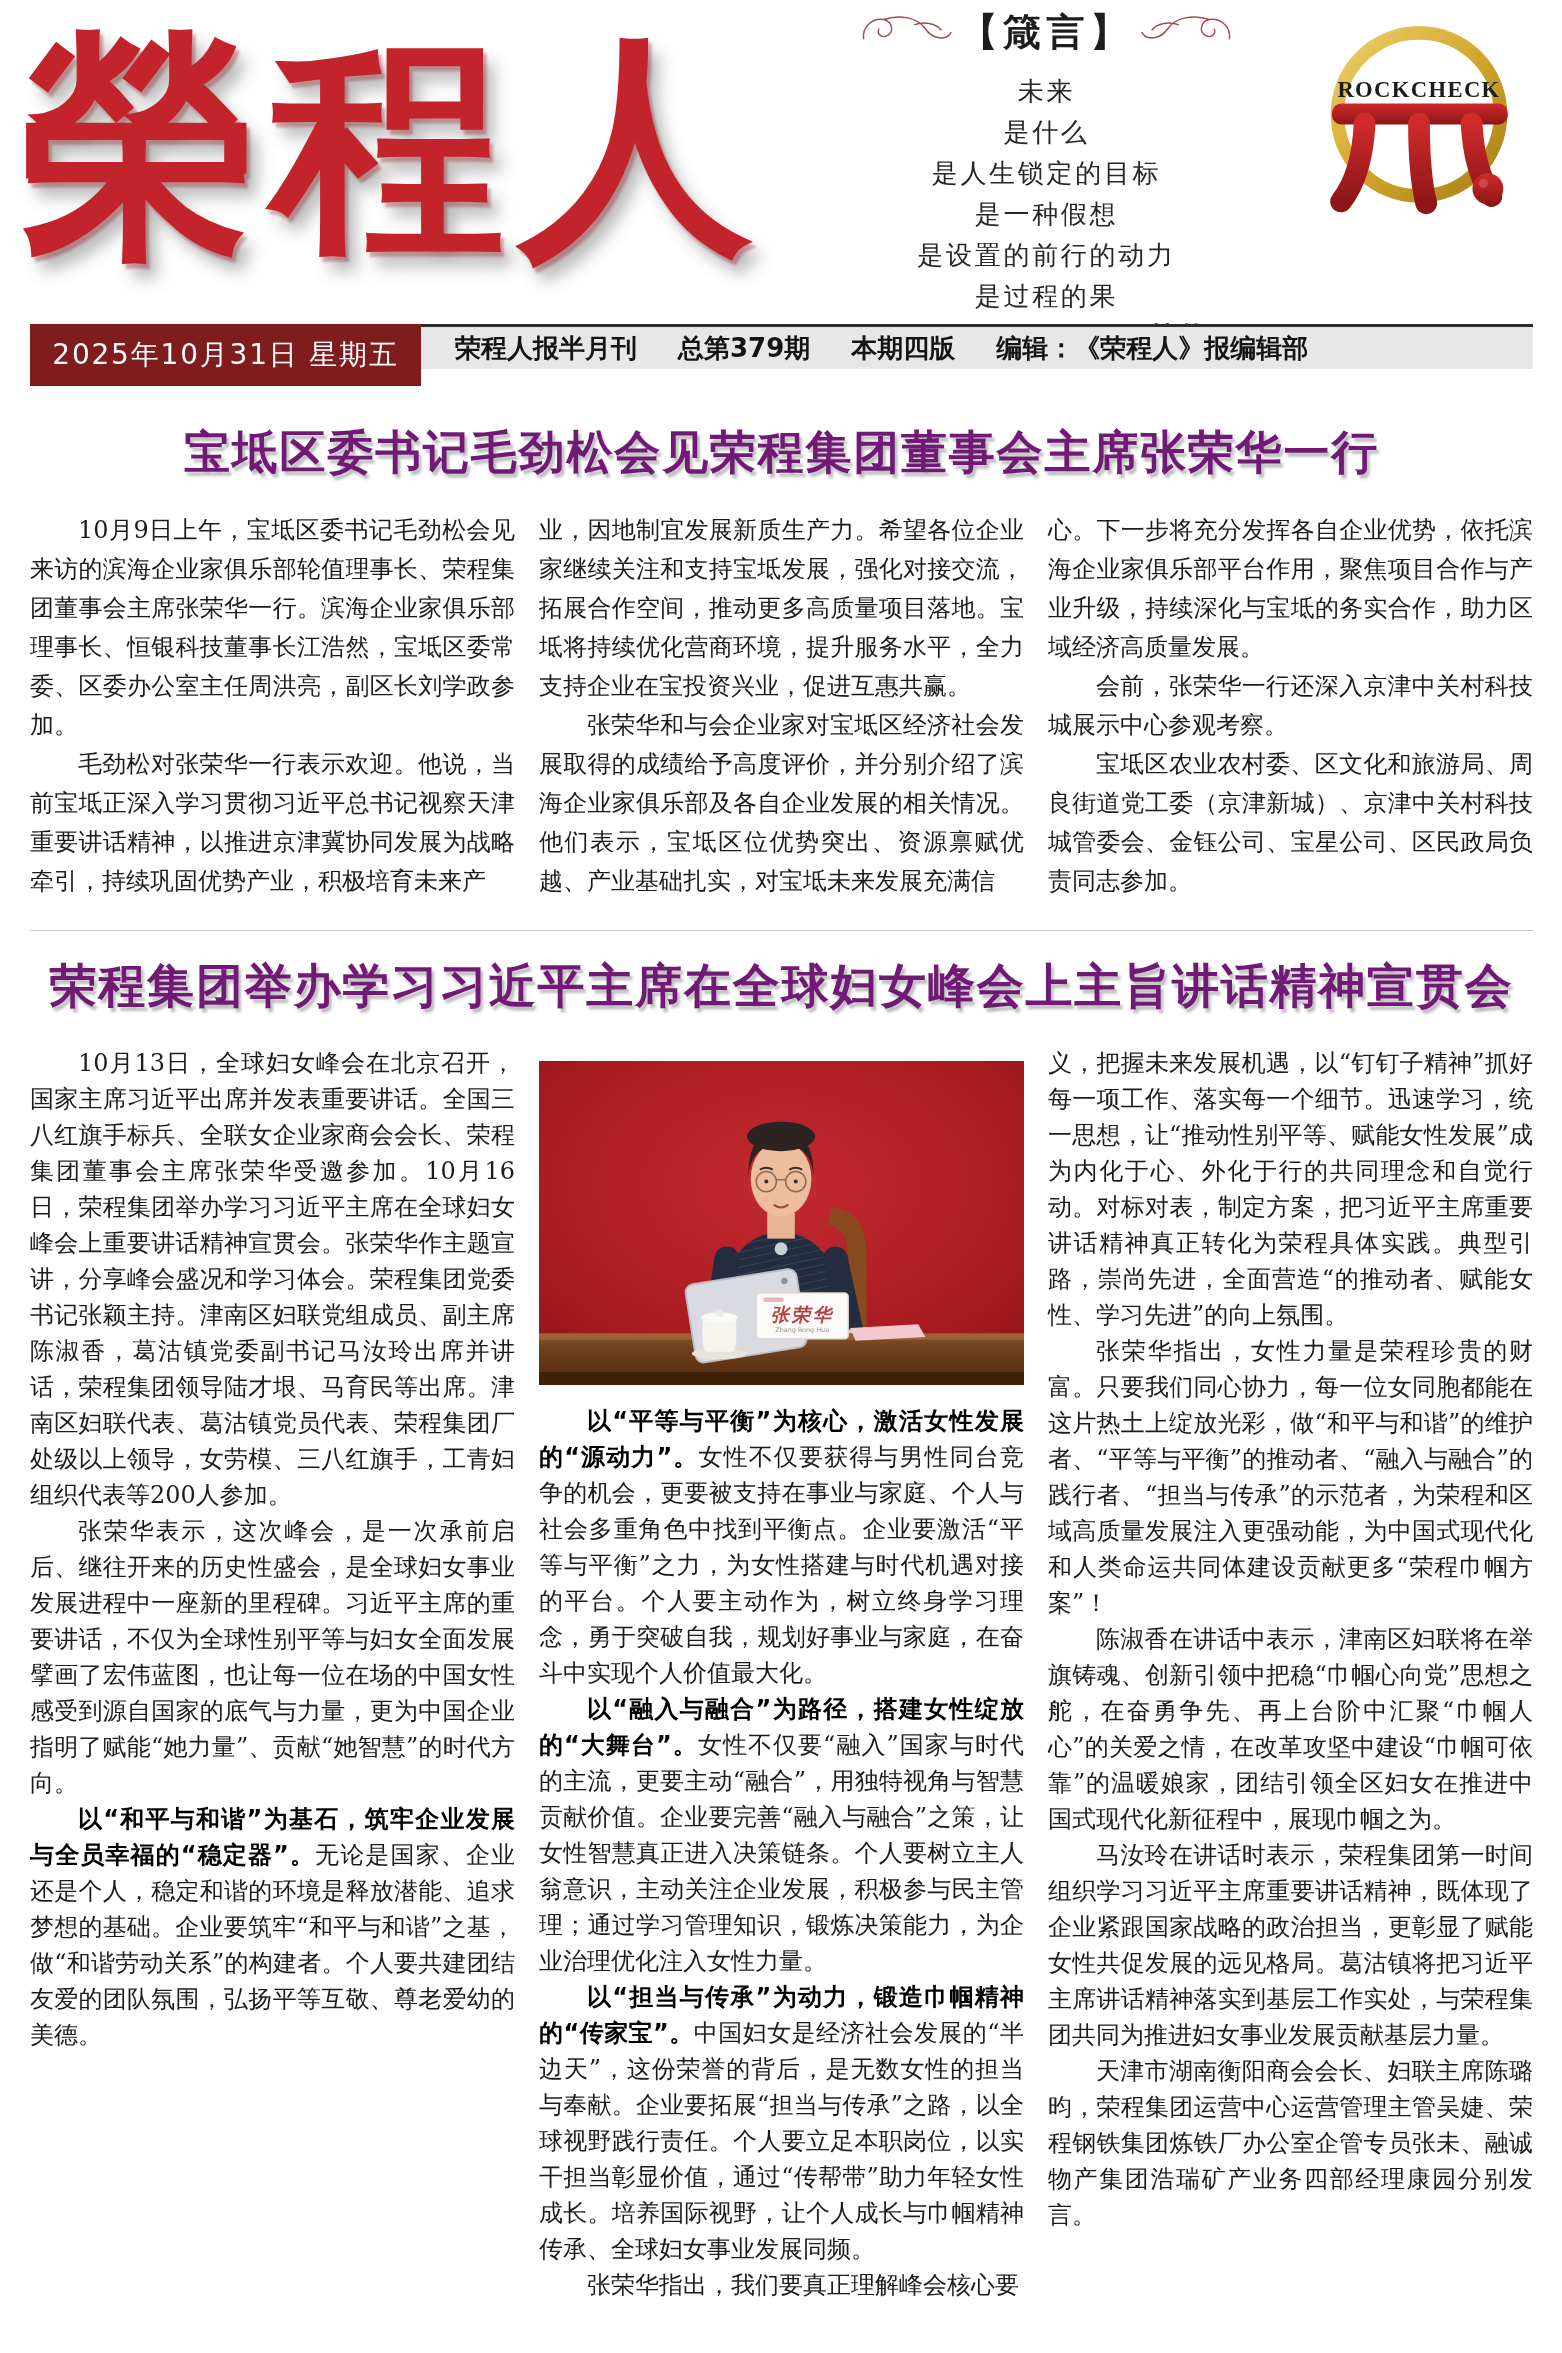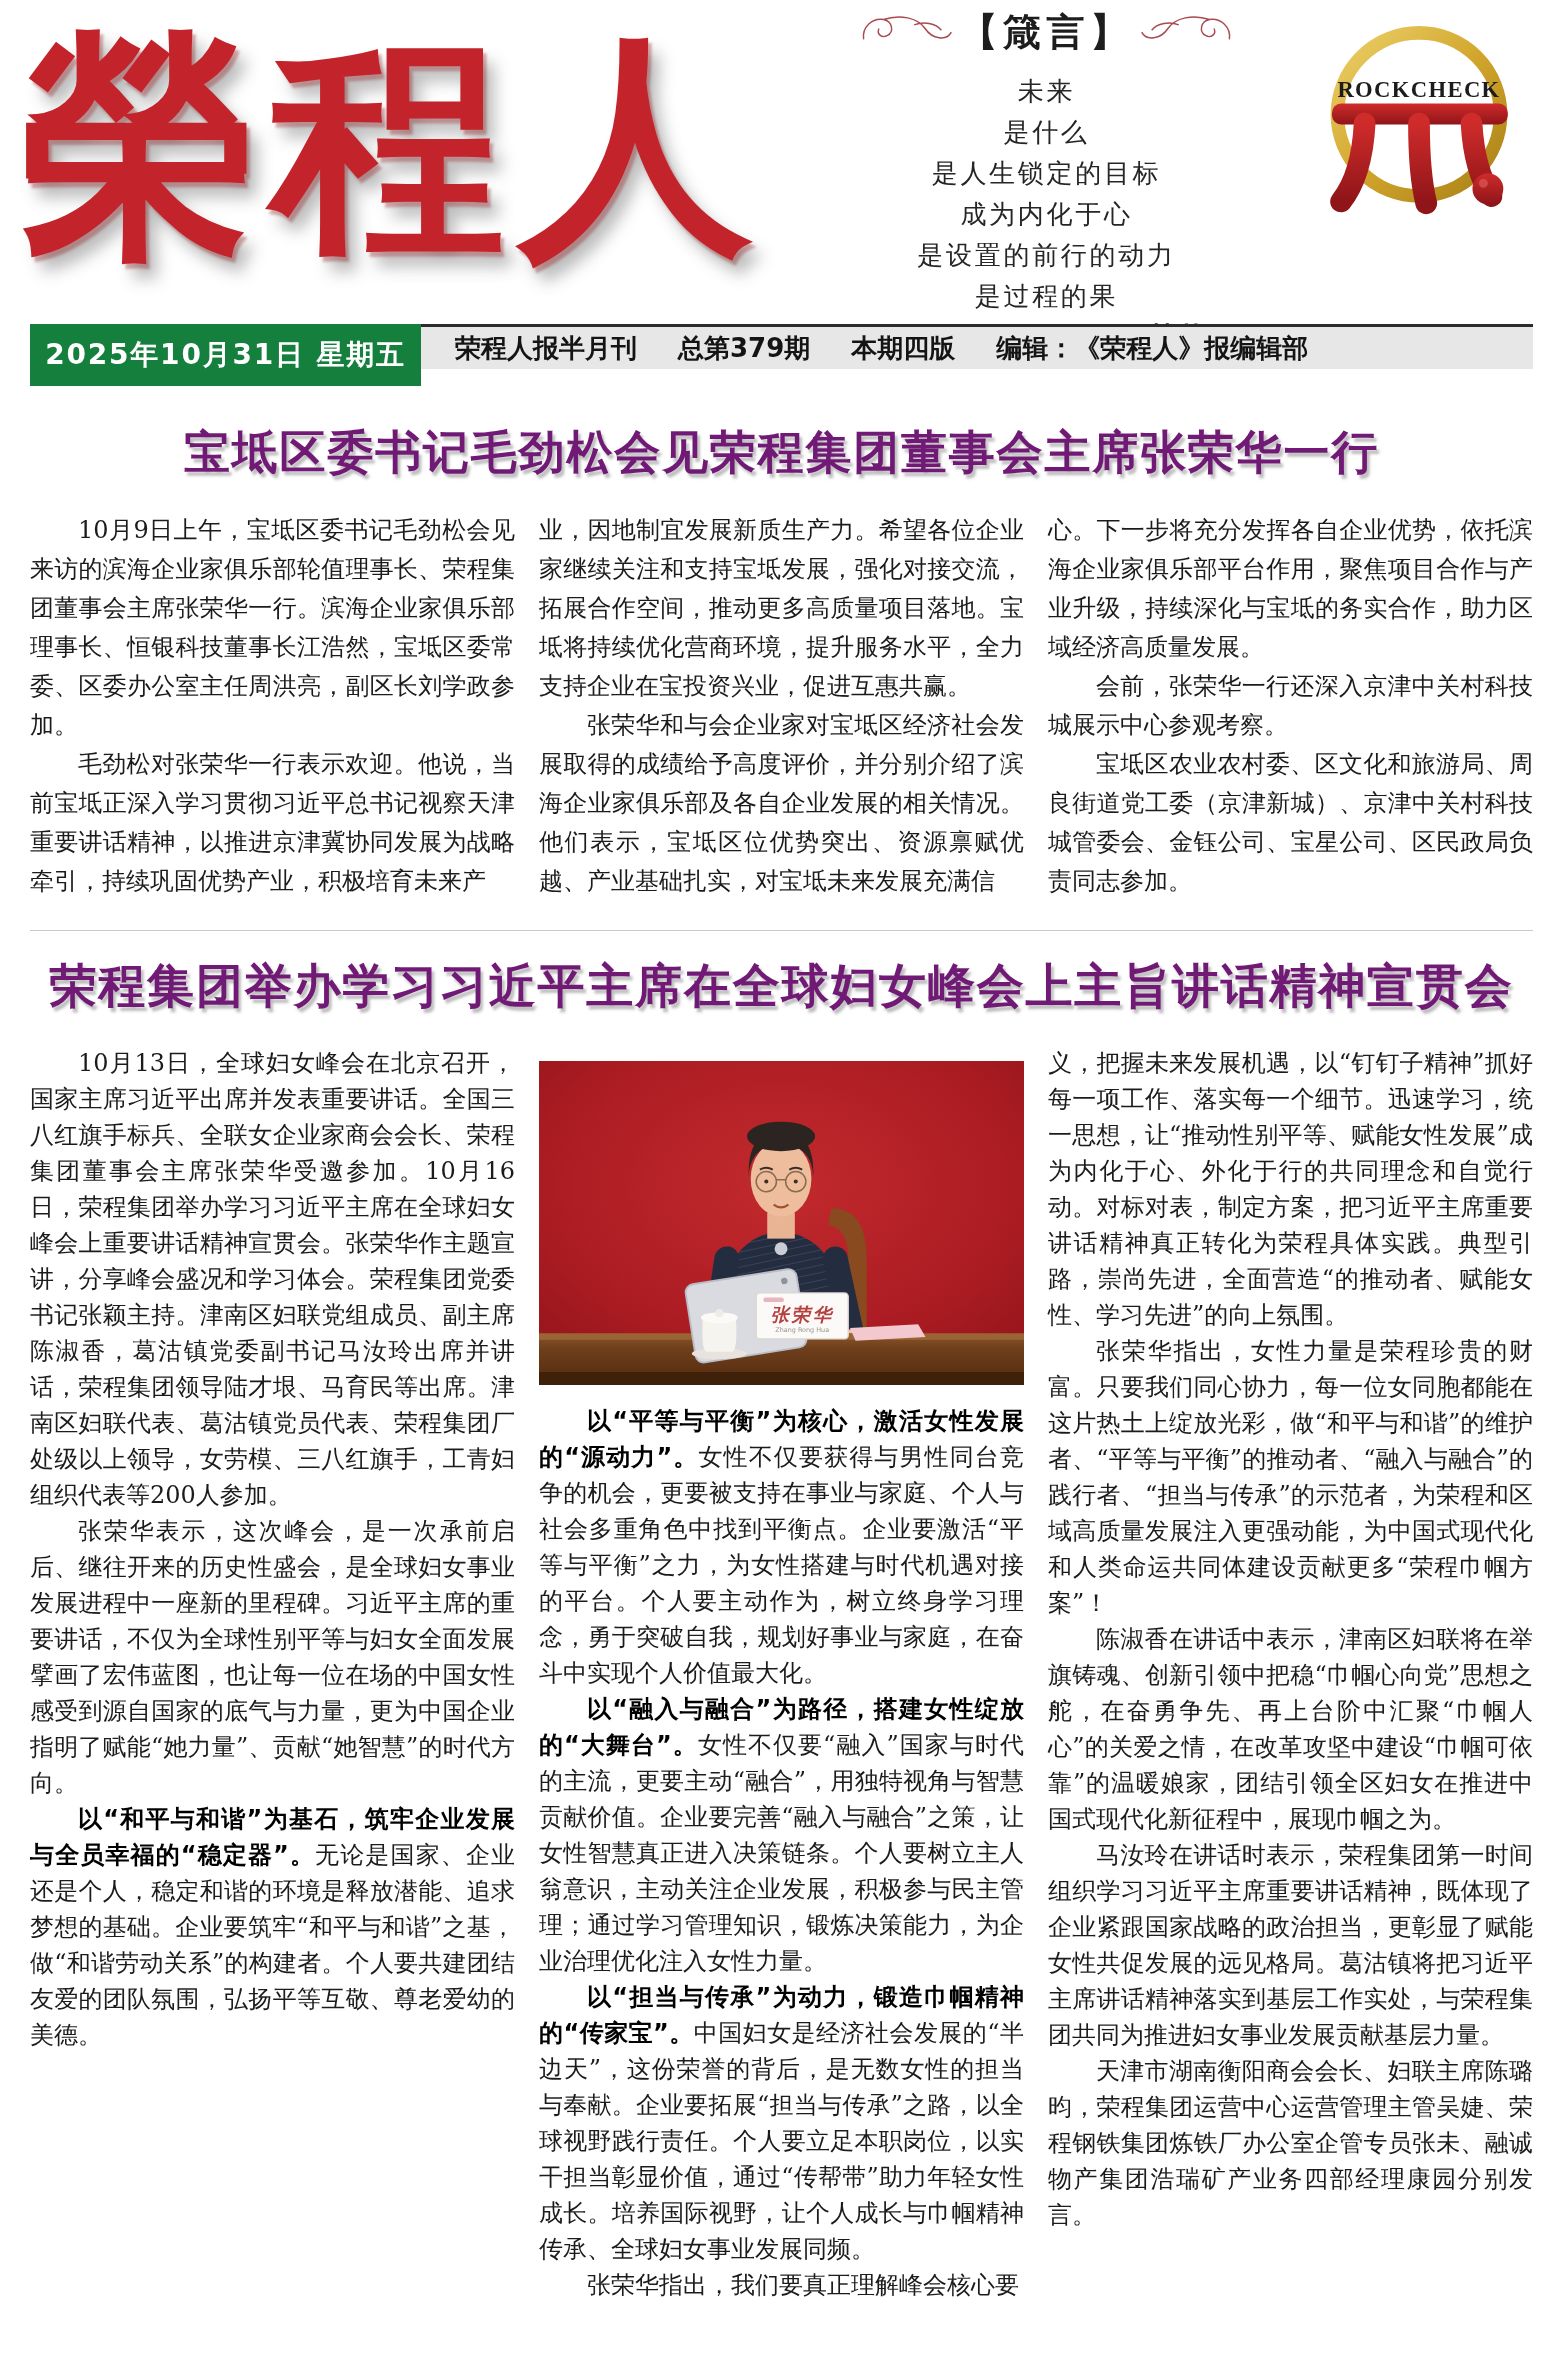--- a/index.html
+++ b/index.html
@@ -22,23 +22,23 @@
     font-size:26px;color:#262626;align-items:flex-end;}
   .motto-sig{font-style:italic;font-weight:700;font-size:28px;color:#1d1d1d;letter-spacing:1.8px;}
   .logo{position:absolute;right:28px;top:22px;width:232px;height:194px;}
 
   
   .datebar{position:relative;margin:5.4px 30px 0;height:62px;}
   .issue-strip{position:absolute;left:0;right:0;top:0;height:45px;background:#e7e7e7;
     border-top:3.6px solid #2c2c2c;display:flex;align-items:center;
     font-family:"DejaVu Sans", sans-serif;font-weight:700;font-size:26px;color:#141414;
     padding-left:425px;gap:41px;box-sizing:border-box;}
-  .date-box{position:absolute;left:0;top:0;width:391px;height:62px;background:#15803d;
+  .date-box{position:absolute;left:0;top:0;width:391px;height:62px;background:#7f1d1d;
     color:#ffffff;display:flex;align-items:center;justify-content:center;
-    font-family:"DejaVu Sans", sans-serif;font-weight:700;font-size:28px;letter-spacing:1.8px;z-index:2;}
+    font-family:"DejaVu Sans", sans-serif;font-weight:400;font-size:28px;letter-spacing:1.8px;z-index:2;}
 
   
   .headline{margin:36px 30px 0;text-align:center;font-family:"DejaVu Sans", sans-serif;
     font-weight:800;color:#701a75;letter-spacing:1.8px;
     text-shadow:2.7px 3.6px 2.7px rgba(70,70,70,.35);}
   .headline.h1{font-size:46px;}
   .headline.h2{margin-top:23.5px;font-size:47px;}
 
   .divider{border:none;border-top:0.9px solid #c9c9c9;margin:29px 30px 0;}
 
@@ -69,21 +69,21 @@
         </svg>
         <div class="motto-title">【箴言】</div>
         <svg class="flourish" viewBox="0 0 104 46" style="transform:scaleX(-1)">
           <path d="M4,30 C2,16 14,6 26,8 C36,10 38,22 30,26 C24,29 18,24 21,18 M26,8 C44,2 64,6 72,18 C80,30 96,32 101,22 M60,14 C70,10 84,12 90,20" fill="none" stroke="#a84a50" stroke-width="1.6"></path>
         </svg>
       </div>
       <div class="motto-lines">
           <div class="motto-line">未来</div>
           <div class="motto-line">是什么</div>
           <div class="motto-line">是人生锁定的目标</div>
-          <div class="motto-line">成为内化于心</div>
+          <div class="motto-line">是一种假想</div>
           <div class="motto-line">是设置的前行的动力</div>
           <div class="motto-line">是过程的果</div>
         </div>
       <div class="motto-foot">
         <span>……</span>
         <span class="motto-sig">——榮華</span>
       </div>
     </div>
 
     <div class="logo">

